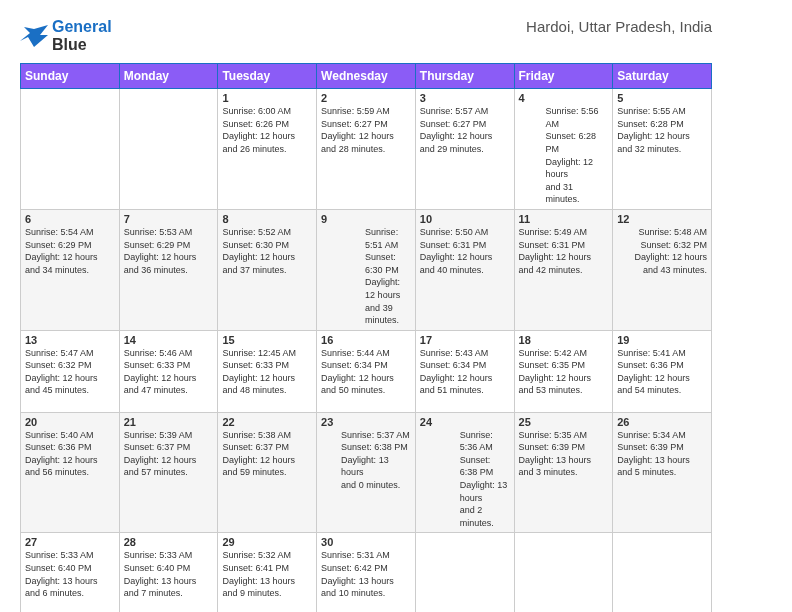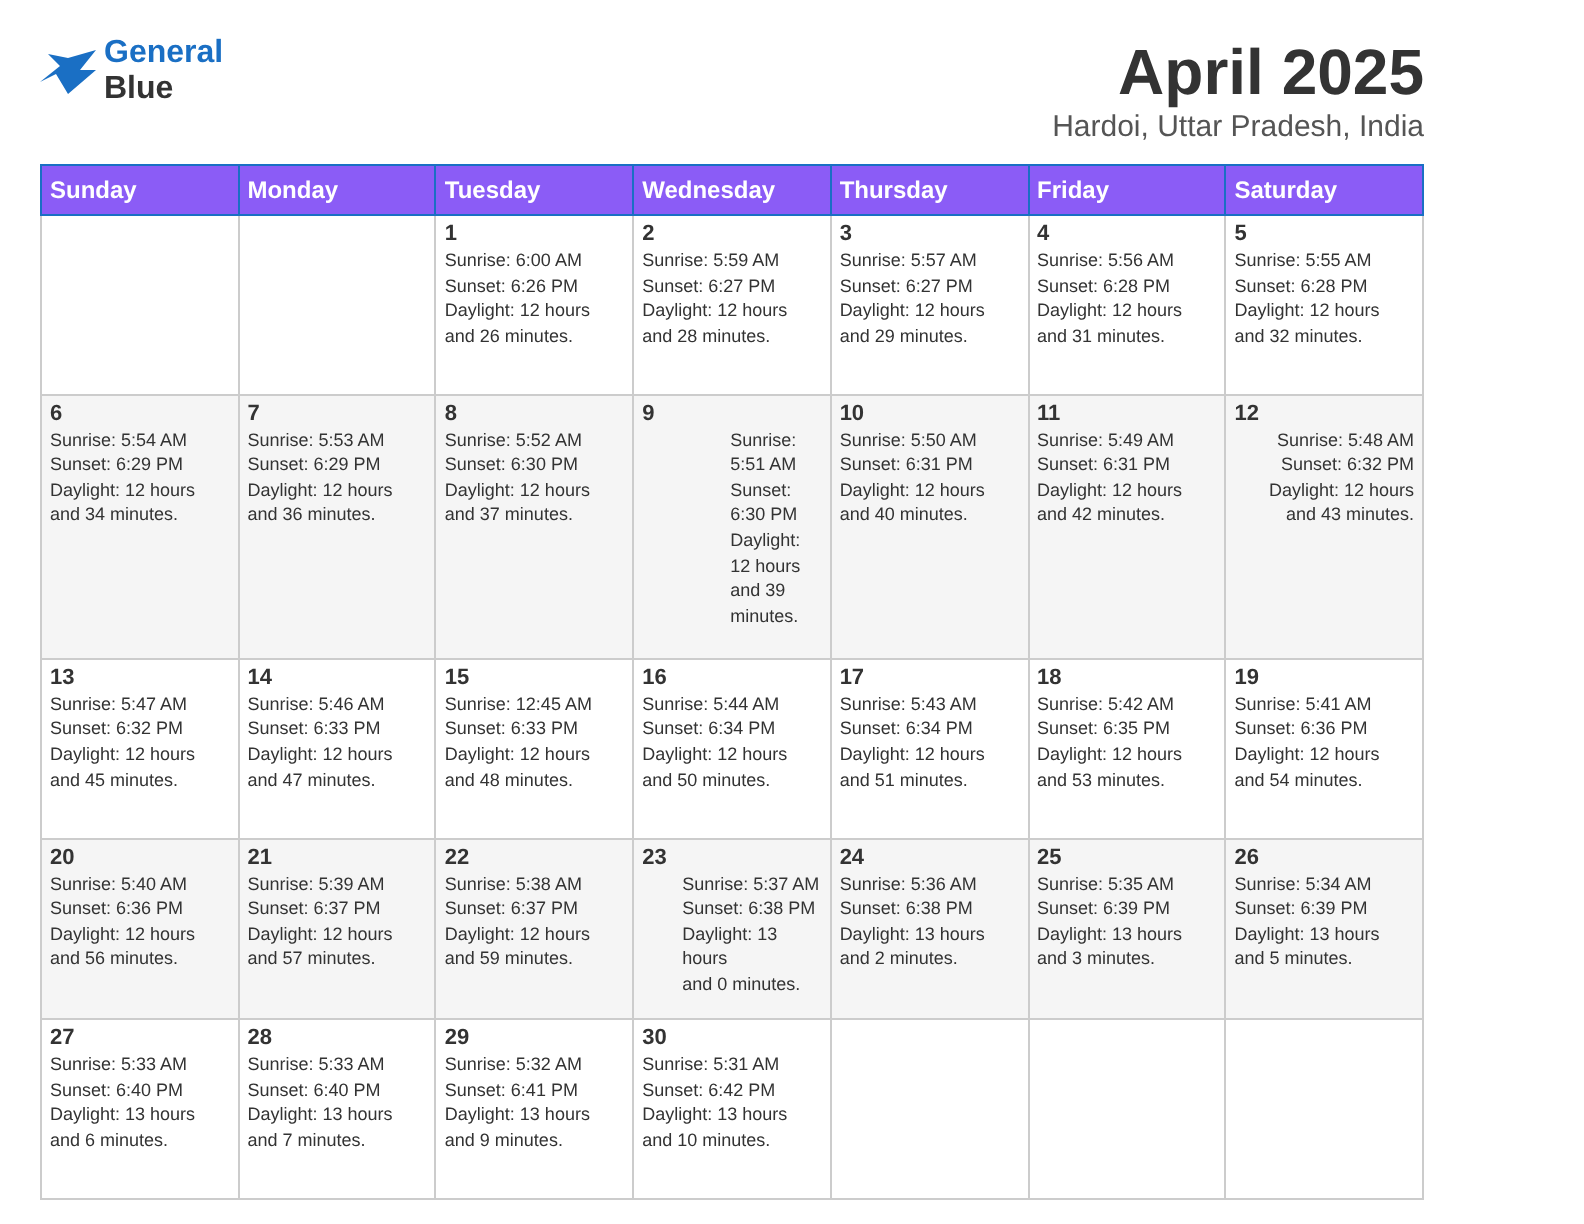--- a/index.html
+++ b/index.html
@@ -109,21 +109,20 @@
     <div class="logo">
       <svg class="logo-bird" viewBox="0 0 28 22">
         <polygon points="14,4 28,0 20,10 28,10 14,22 8,12 0,16 10,8 4,2" fill="#1a6fc4"></polygon>
       </svg>
       <div class="logo-text">
         <div><span>General</span></div>
         <div>Blue</div>
       </div>
     </div>
     <div class="title-block">
-      <div class="main-title">April 2025</div>
       <div class="subtitle">Hardoi, Uttar Pradesh, India</div>
     </div>
   </div>
 
   <table class="calendar">
     <thead>
       <tr id="header-row">
           <th>Sunday</th>
           <th>Monday</th>
           <th>Tuesday</th>
@@ -153,21 +152,21 @@
           </td>
           <td>
             <div class="day-num">3</div>
             <div class="day-info" style="white-space: pre-line;">Sunrise: 5:57 AM
 Sunset: 6:27 PM
 Daylight: 12 hours
 and 29 minutes.</div>
           </td>
           <td>
             <div class="day-num">4</div>
-            <div class="day-info" style="white-space: pre-line;">Sunrise: 5:56 AM
+            <div class="day-info" style="white-space: pre-line; margin-left: 27px;">Sunrise: 5:56 AM
 Sunset: 6:28 PM
 Daylight: 12 hours
 and 31 minutes.</div>
           </td>
           <td>
             <div class="day-num">5</div>
             <div class="day-info" style="white-space: pre-line;">Sunrise: 5:55 AM
 Sunset: 6:28 PM
 Daylight: 12 hours
 and 32 minutes.</div>
@@ -299,21 +298,21 @@
           </td>
           <td>
             <div class="day-num">23</div>
             <div class="day-info" style="white-space: pre-line; margin-left: 20px;">Sunrise: 5:37 AM
 Sunset: 6:38 PM
 Daylight: 13 hours
 and 0 minutes.</div>
           </td>
           <td>
             <div class="day-num">24</div>
-            <div class="day-info" style="white-space: pre-line;">Sunrise: 5:36 AM
+            <div class="day-info" style="white-space: pre-line; margin-left: 40px;">Sunrise: 5:36 AM
 Sunset: 6:38 PM
 Daylight: 13 hours
 and 2 minutes.</div>
           </td>
           <td>
             <div class="day-num">25</div>
             <div class="day-info" style="white-space: pre-line;">Sunrise: 5:35 AM
 Sunset: 6:39 PM
 Daylight: 13 hours
 and 3 minutes.</div>

